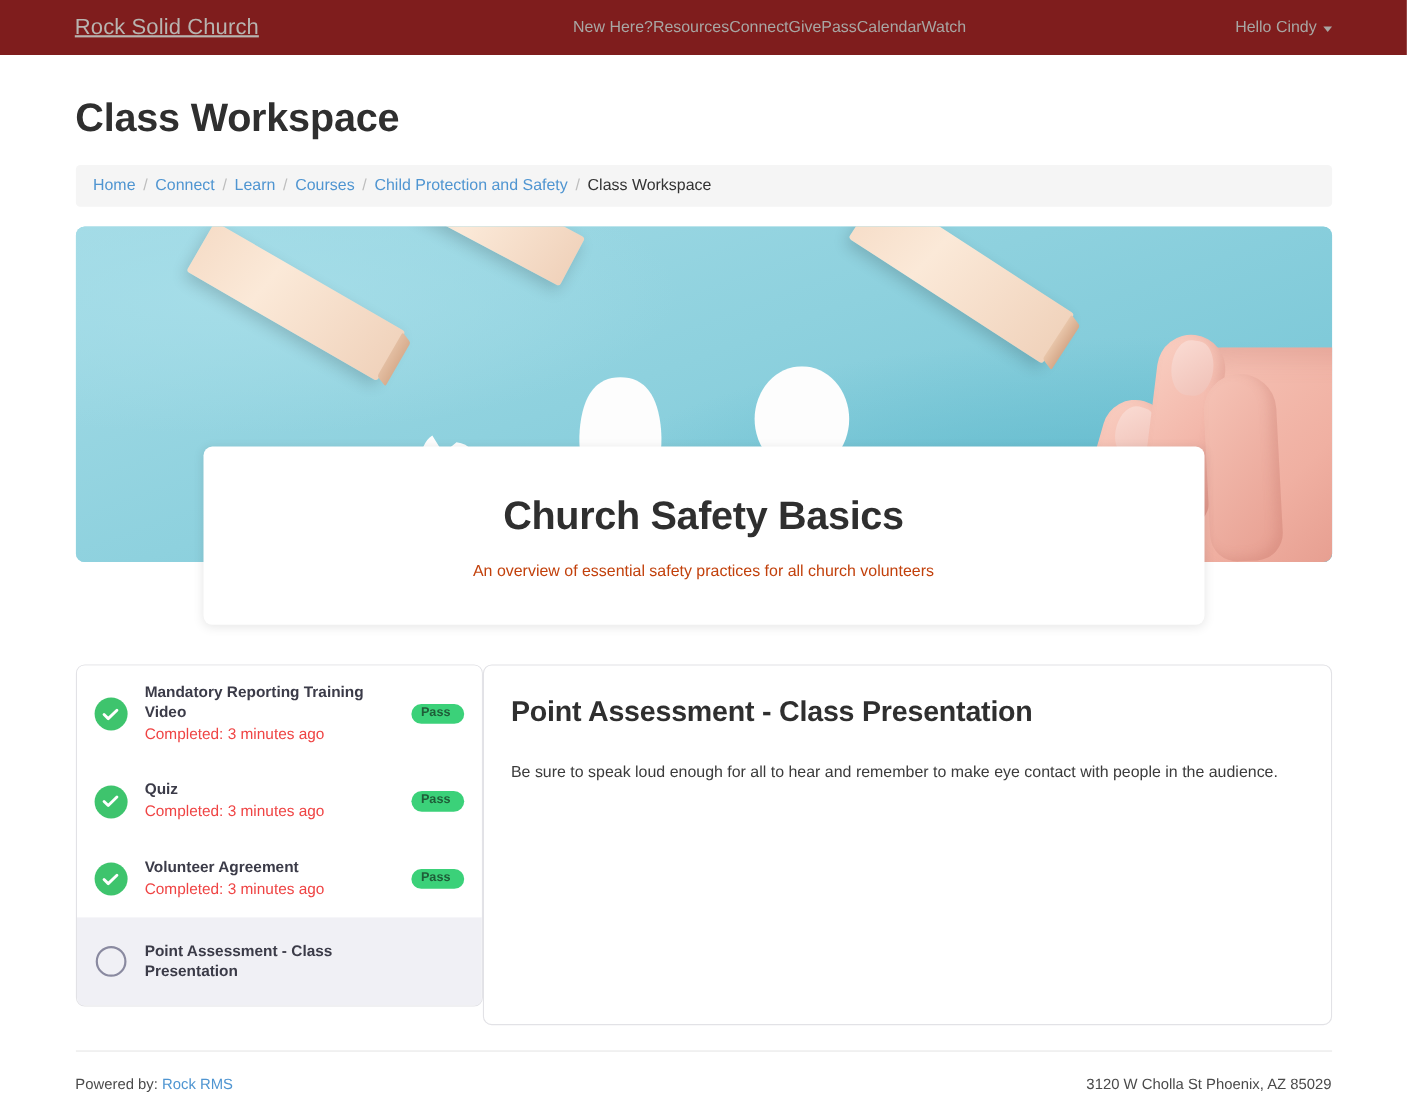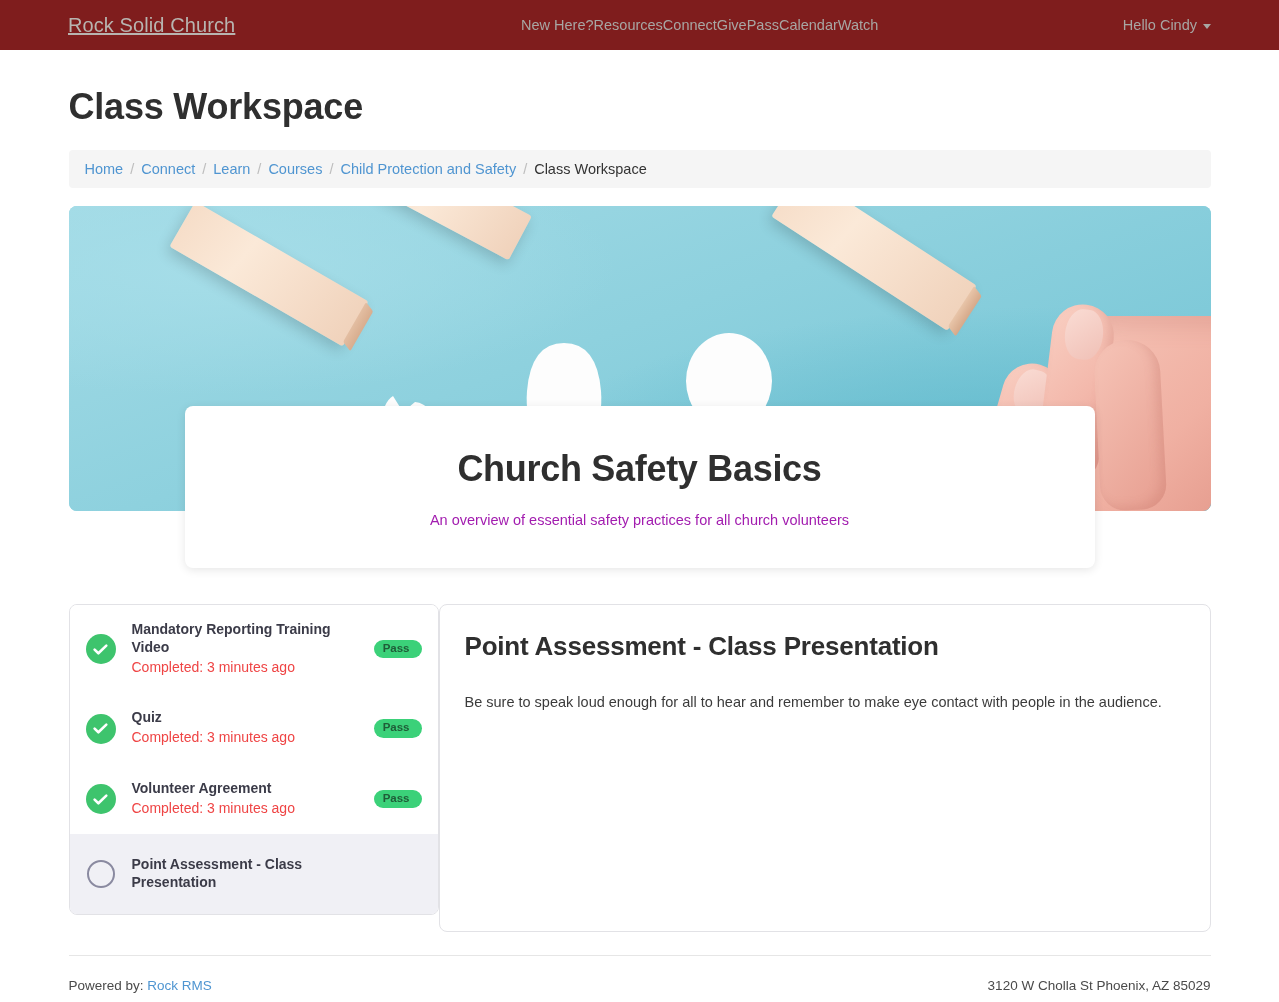--- a/index.html
+++ b/index.html
@@ -211,21 +211,21 @@
   }
   .hero-title {
     font-size: 36px;
     font-weight: 700;
     color: #2f2f2f;
     margin: 0 0 22px 0;
     letter-spacing: -0.3px;
   }
   .hero-sub {
     font-size: 14.5px;
-    color: #a21caf;
+    color: #c2410c;
     margin: 0;
   }
 
   
   .content-row {
     display: flex;
     align-items: flex-start;
     margin-top: 46px;
   }
   .activity-panel {

